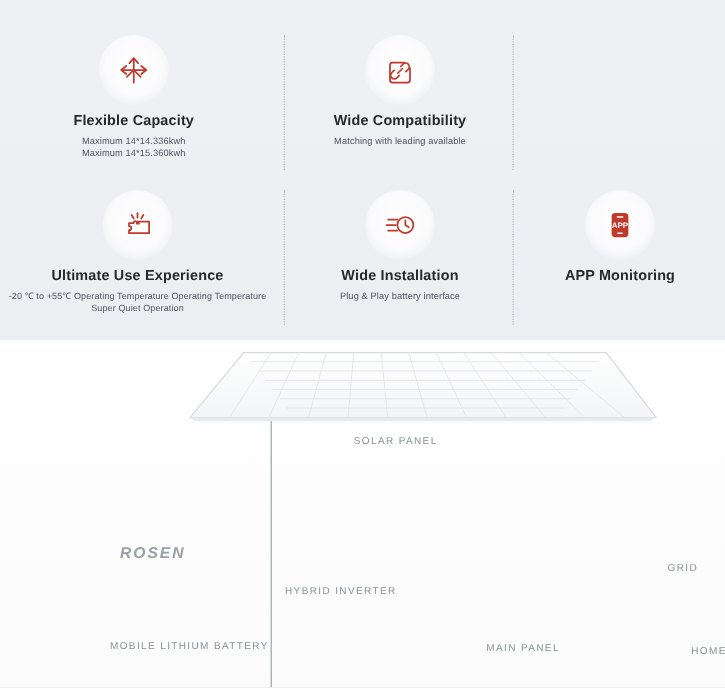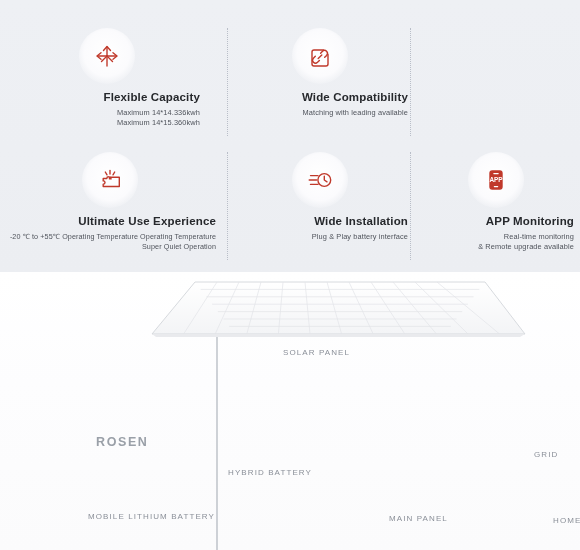--- a/index.html
+++ b/index.html
@@ -26,21 +26,21 @@
     background:linear-gradient(180deg,#eef0f4 0%, #edeff3 55%, #eceef2 100%);
   }
   .divider{
     position:absolute;width:0;border-left:1px dotted #b9bec8;
   }
   .div-a{left:227px;top:28px;height:108px;}
   .div-b{left:410px;top:28px;height:108px;}
   .div-c{left:227px;top:152px;height:108px;}
   .div-d{left:410px;top:152px;height:108px;}
 
-  .cell{position:absolute;text-align:right;}
+  .cell{position:absolute;text-align:center;}
   .icon-wrap{
     width:56px;height:56px;border-radius:50%;
     margin:0 auto 6px auto;
     background:radial-gradient(circle at 50% 45%, #ffffff 0%, #fbfbfd 55%, rgba(252,252,253,0) 78%);
     display:flex;align-items:center;justify-content:center;
   }
   .icon-wrap svg{display:block;}
   .f-title{
     font-size:11.5px;font-weight:bold;color:#26282c;
     letter-spacing:.15px;margin:0 0 4px 0;line-height:14px;
@@ -73,21 +73,21 @@
   }
   .lbl-solar{left:283px;top:76px;}
   .lbl-battery{left:88px;top:240px;}
   .lbl-inverter{left:228px;top:196px;}
   .lbl-mainpanel{left:389px;top:242px;}
   .lbl-grid{left:534px;top:158px;margin-top:20px;}
   .lbl-home{left:553px;top:244px;}
   .brand{
     position:absolute;left:96px;top:163px;
     font-size:12.5px;letter-spacing:1.6px;color:#9aa0a8;
-    font-family:"Liberation Sans", sans-serif;font-weight:bold;
+    font-family:"Liberation Sans", sans-serif;font-weight:bold;font-style:italic;
   }
 </style>
 </head>
 <body>
 
 <div class="page">
 
   <div class="top-blob"></div>
 
   <section class="features">
@@ -169,24 +169,20 @@
     <div class="cell c6">
       <div class="icon-wrap">
         <svg width="30" height="30" viewBox="0 0 30 30" fill="none" stroke="#c0392b" stroke-width="1.4" stroke-linecap="round" stroke-linejoin="round">
           <rect x="9" y="6" width="12" height="18" rx="2.2" fill="#c0392b" stroke="#c0392b"></rect>
           <line x1="12.8" y1="8.6" x2="17.2" y2="8.6" stroke="#ffffff" stroke-width="1.1"></line>
           <line x1="13.3" y1="21.6" x2="16.7" y2="21.6" stroke="#ffffff" stroke-width="1.1"></line>
           <text x="15" y="17.3" font-family="Liberation Sans, sans-serif" font-size="6.4" font-weight="bold" fill="#ffffff" stroke="none" text-anchor="middle">APP</text>
         </svg>
       </div>
       <p class="f-title">APP Monitoring</p>
-      <p class="f-sub">
-        <span>Real-time monitoring</span>
-        <span>&amp; Remote upgrade available</span>
-      </p>
     </div>
   </section>
 
   <section class="diagram">
 
     <svg width="580" height="278" viewBox="0 0 580 278">
       <defs>
         <linearGradient id="panelGrad" x1="0" y1="0" x2="0" y2="1">
           <stop offset="0%" stop-color="#ffffff"></stop>
           <stop offset="100%" stop-color="#f3f4f6"></stop>
@@ -285,19 +281,19 @@
           <path d="M527.5 487v14h21v-14"></path>
           <path d="M539.2 484.5l-3 6.5h3l-2.6 6" stroke-width="1"></path>
         </g>
       </g>
     </svg>
 
     <div class="brand">ROSEN</div>
 
     <div class="dlabel lbl-solar">SOLAR PANEL</div>
     <div class="dlabel lbl-battery">MOBILE LITHIUM BATTERY</div>
-    <div class="dlabel lbl-inverter">HYBRID BATTERY</div>
+    <div class="dlabel lbl-inverter">HYBRID INVERTER</div>
     <div class="dlabel lbl-mainpanel">MAIN PANEL</div>
     <div class="dlabel lbl-grid">GRID</div>
     <div class="dlabel lbl-home">HOME</div>
 
   </section>
 </div>
 
 </body></html>

